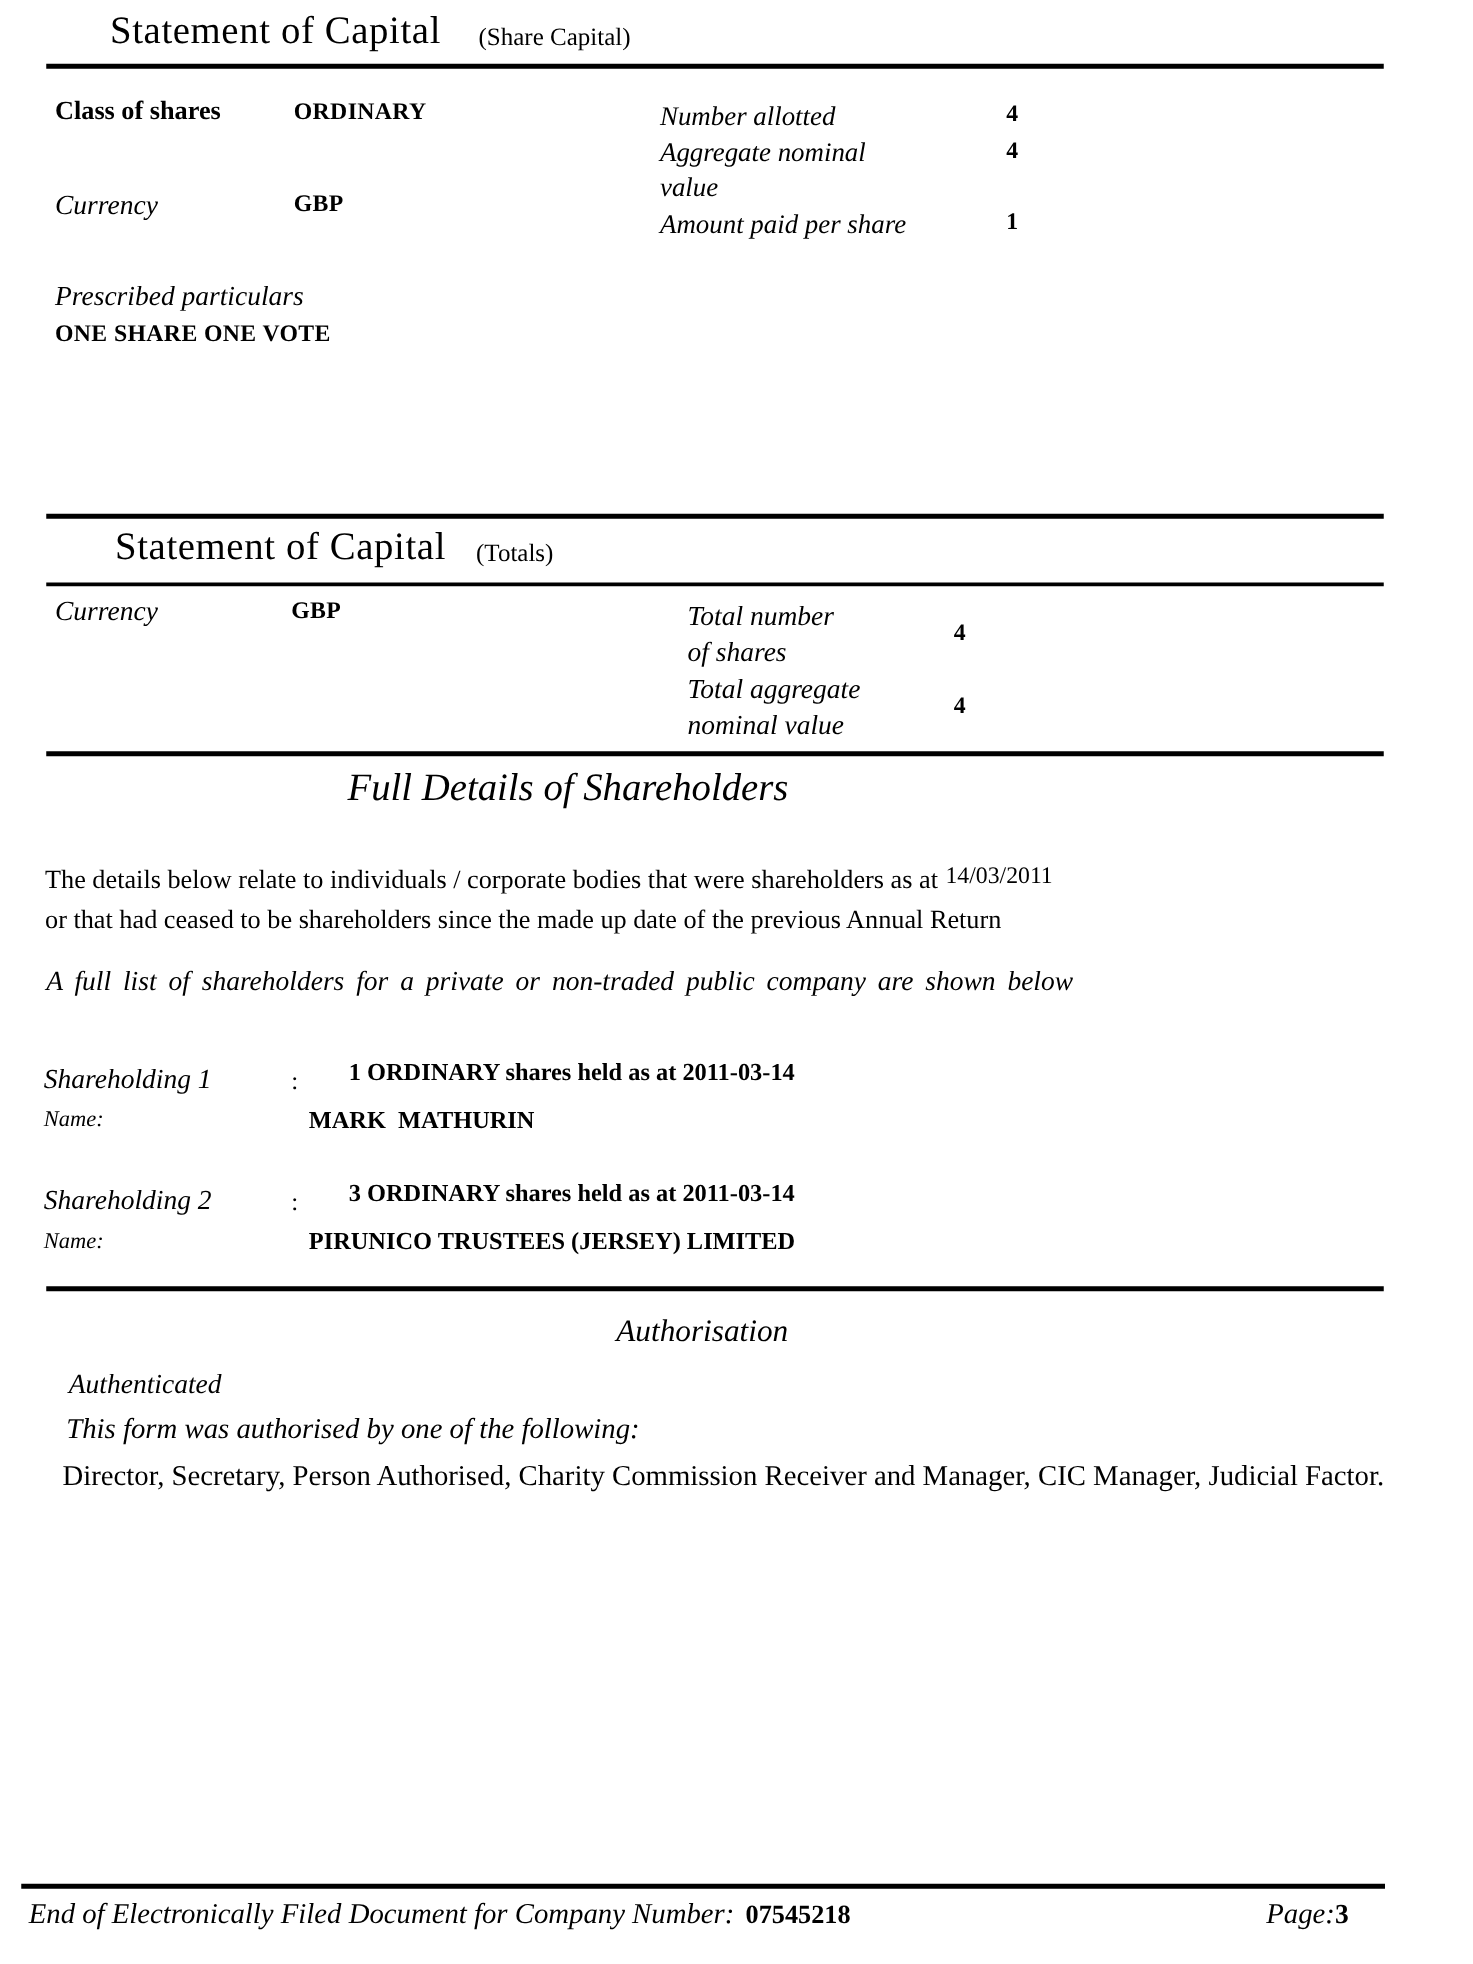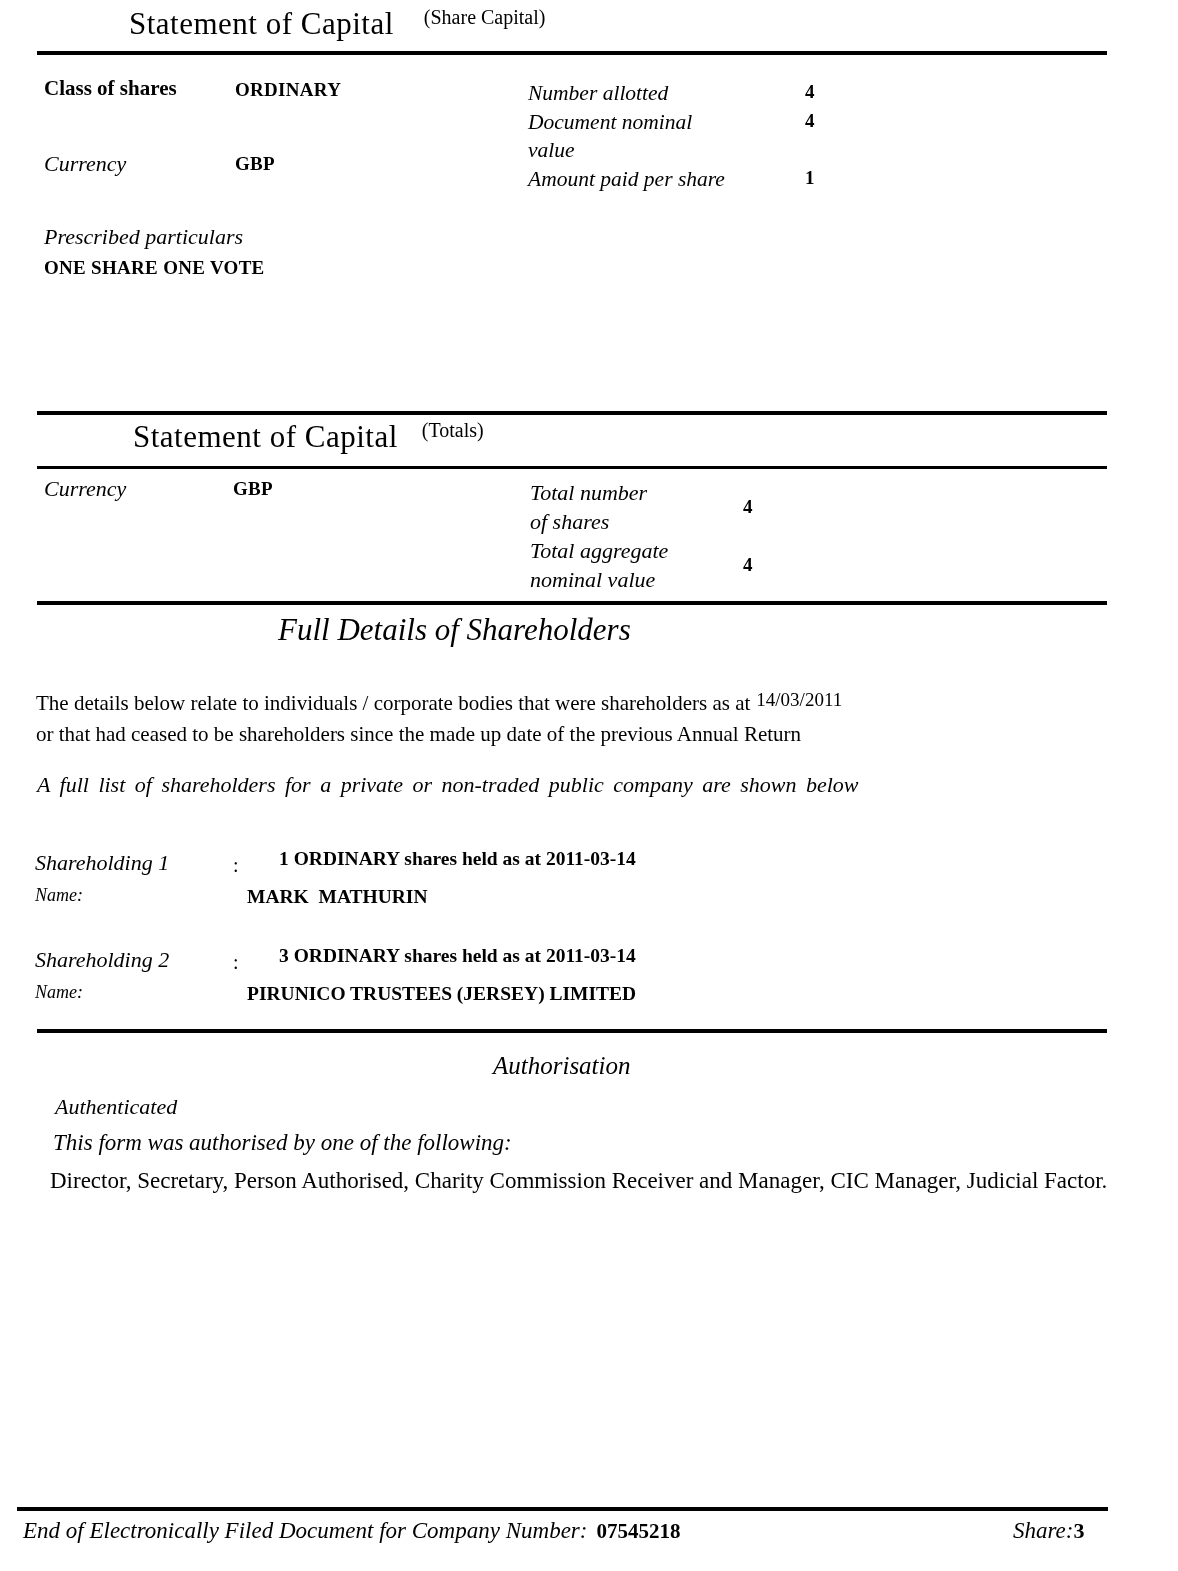--- a/index.html
+++ b/index.html
@@ -12,21 +12,21 @@
   
   .rule { position:absolute; left:37px; width:1070px; height:4px; background:#000; }
   #rule1 { top:51px; }
   #rule2 { top:411px; }
   #rule3 { top:466px; height:3px; }
   #rule4 { top:601px; }
   #rule5 { top:1029px; }
   #rule6 { top:1507px; left:17px; width:1091px; }
 
   
-  .sec-title { position:absolute; display:flex; align-items:flex-start;margin-left:41px; }
+  .sec-title { position:absolute; display:flex; align-items:flex-end; }
   .sec-title .main { font-size:31px; letter-spacing:0.5px; }
   .sec-title .sub { font-size:20px; }
   #h1 { left:88px; top:6px; gap:30px; }
   #h2 { left:92px; top:419px; gap:24px; }
   #h3 { left:278px; top:612px; font-style:italic; font-size:31px; }
   #h4 { left:493px; top:1052px; font-style:italic; font-size:25px; }
 
   .lbl-b { font-weight:bold; font-size:21px; }
   .lbl-i { font-style:italic; font-size:22px; }
   .val-b { font-weight:bold; font-size:19px; letter-spacing:0.3px; }
@@ -41,21 +41,21 @@
   
   #cap-rows { left:528px; top:79px; width:360px; }
   .cap-row { position:relative; }
   .cap-label { font-style:italic; font-size:21.5px; line-height:28.5px; }
   .cap-value { position:absolute; left:277px; top:2px; font-weight:bold; font-size:19px; }
 
   
   #currency2-label { left:44px;  top:476px; }
   #currency2-value { left:233px; top:478px; }
   #tot-rows { left:530px; top:478px; width:320px; }
-  .tot-row { position:relative; }
+  .tot-row { position:relative;margin-left:20px; }
   .tot-label { font-style:italic; font-size:22px; line-height:29px; }
   .tot-value { position:absolute; left:213px; top:50%; transform:translateY(-50%);
                font-weight:bold; font-size:19px; }
 
   
   #intro { left:36px; top:688px; font-size:21px; line-height:30px; white-space:nowrap; }
   .date-sup { font-size:19px; position:relative; top:-4px; margin-left:6px; }
   #note { left:37px; top:772px; font-style:italic; font-size:22px; word-spacing:4px; }
 
   .entry { position:absolute; left:35px; width:1110px; height:72px; }
@@ -97,21 +97,21 @@
   <span class="abs val-b" id="currency1-value">GBP</span>
   <span class="abs lbl-i" id="prescribed-label">Prescribed particulars</span>
   <span class="abs val-b" id="prescribed-value">ONE SHARE ONE VOTE</span>
 
   <div class="abs" id="cap-rows">
     <div class="cap-row">
       <div class="cap-label">Number allotted</div>
       <span class="cap-value">4</span>
     </div>
     <div class="cap-row">
-      <div class="cap-label"><span>Document nominal</span><br><span>value</span></div>
+      <div class="cap-label"><span>Aggregate nominal</span><br><span>value</span></div>
       <span class="cap-value">4</span>
     </div>
     <div class="cap-row">
       <div class="cap-label">Amount paid per share</div>
       <span class="cap-value">1</span>
     </div>
   </div>
 
   <div class="rule" id="rule2"></div>
   <div class="sec-title" id="h2">
@@ -165,17 +165,17 @@
   <div class="abs" id="auth-authenticated">Authenticated</div>
   <div class="abs" id="auth-statement">This form was authorised by one of the following:</div>
   <div class="abs" id="auth-roles">Director, Secretary, Person Authorised, Charity Commission Receiver and Manager, CIC Manager, Judicial Factor.</div>
 
   <div class="rule" id="rule6"></div>
   <div class="abs" id="footer-left">
     <span class="end-label">End of Electronically Filed Document for Company Number:</span>
     <span class="company-number">07545218</span>
   </div>
   <div class="abs" id="footer-right">
-    <span class="page-label">Share:</span>
+    <span class="page-label">Page:</span>
     <span class="page-number">3</span>
   </div>
 
 </div>
 
 </body></html>

